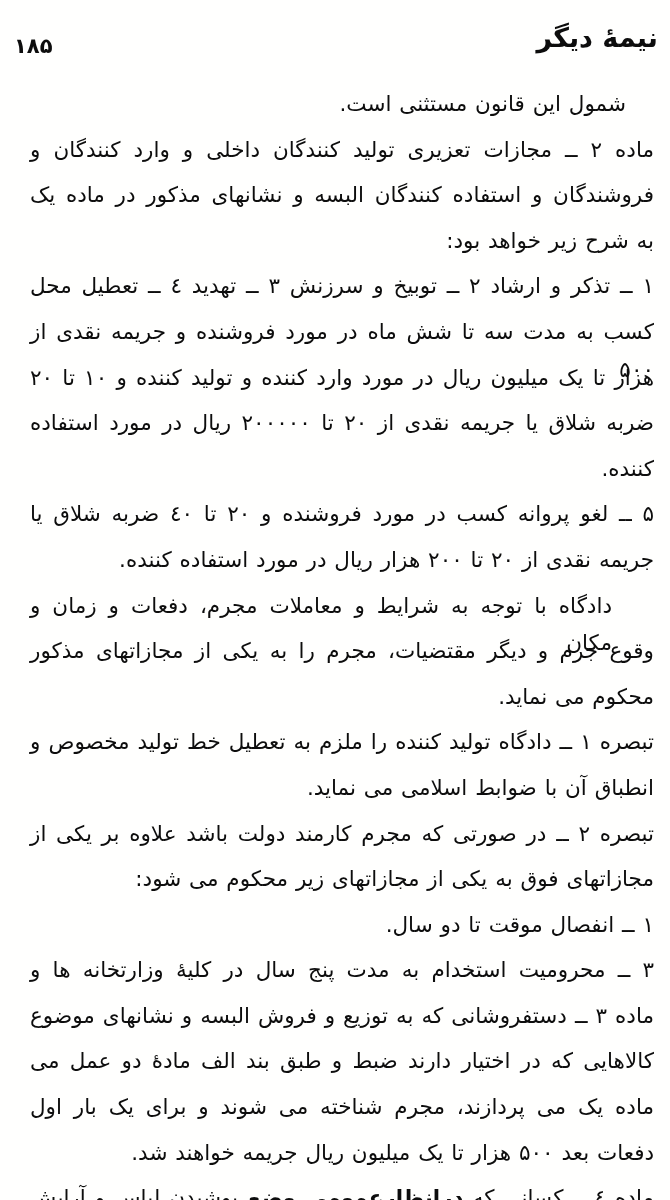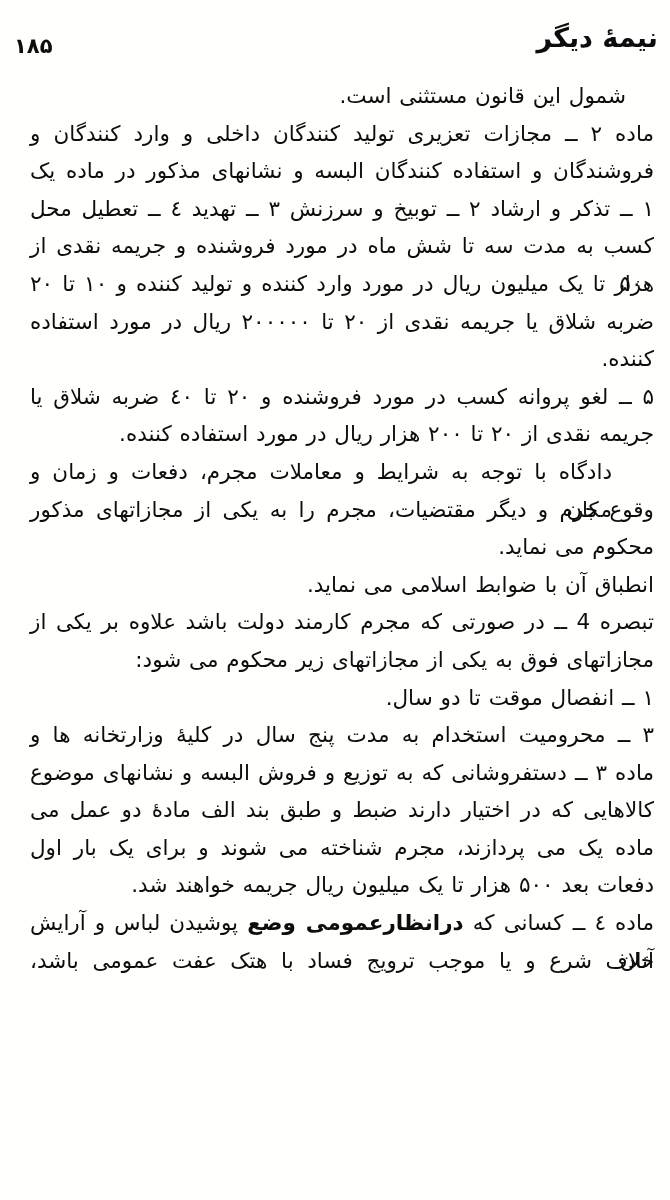--- a/index.html
+++ b/index.html
@@ -38,20 +38,21 @@
     right: 16px;
     left: 30px;
   }
   .line {
     font-size: 21.5px;
     line-height: 37.6px;
     height: 37.6px;
     white-space: nowrap;
     word-spacing: 1px;
     direction: rtl;
+    margin-top: 8px;
   }
   .line.justify {
     white-space: normal;
     text-align: justify;
     text-align-last: justify;
   }
   .line.end {
     text-align: right;
   }
   .line b {
@@ -61,32 +62,34 @@
 </head>
 <body>
 
 <div class="page">
   <div class="journal-title">نیمۀ دیگر</div>
   <div class="page-number">۱۸۵</div>
   <div class="body-text">
       <div class="line end" style="padding-right: 28px;">شمول این قانون مستثنی است.</div>
       <div class="line justify">ماده ۲ ــ مجازات تعزیری تولید کنندگان داخلی و وارد کنندگان و</div>
       <div class="line justify">فروشندگان و استفاده کنندگان البسه و نشانهای مذکور در ماده یک</div>
+      <div class="line end">به شرح زیر خواهد بود:</div>
       <div class="line justify">۱ ــ تذکر و ارشاد ۲ ــ توبیخ و سرزنش ۳ ــ تهدید ٤ ــ تعطیل محل</div>
       <div class="line justify">کسب به مدت سه تا شش ماه در مورد فروشنده و جریمه نقدی از ۵۰۰</div>
       <div class="line justify">هزار تا یک میلیون ریال در مورد وارد کننده و تولید کننده و ۱۰ تا ۲۰</div>
       <div class="line justify">ضربه شلاق یا جریمه نقدی از ۲۰ تا ۲۰۰۰۰۰ ریال در مورد استفاده</div>
       <div class="line end">کننده.</div>
       <div class="line justify">۵ ــ لغو پروانه کسب در مورد فروشنده و ۲۰ تا ٤۰ ضربه شلاق یا</div>
       <div class="line end">جریمه نقدی از ۲۰ تا ۲۰۰ هزار ریال در مورد استفاده کننده.</div>
       <div class="line justify" style="padding-right: 42px;">دادگاه با توجه به شرایط و معاملات مجرم، دفعات و زمان و مکان</div>
       <div class="line justify">وقوع جرم و دیگر مقتضیات، مجرم را به یکی از مجازاتهای مذکور</div>
       <div class="line end">محکوم می نماید.</div>
+      <div class="line justify">تبصره ۱ ــ دادگاه تولید کننده را ملزم به تعطیل خط تولید مخصوص و</div>
       <div class="line end">انطباق آن با ضوابط اسلامی می نماید.</div>
-      <div class="line justify">تبصره 4 ــ در صورتی که مجرم کارمند دولت باشد علاوه بر یکی از</div>
+      <div class="line justify">تبصره ۲ ــ در صورتی که مجرم کارمند دولت باشد علاوه بر یکی از</div>
       <div class="line end">مجازاتهای فوق به یکی از مجازاتهای زیر محکوم می شود:</div>
       <div class="line end">۱ ــ انفصال موقت تا دو سال.</div>
       <div class="line justify">۳ ــ محرومیت استخدام به مدت پنج سال در کلیۀ وزارتخانه ها و</div>
       <div class="line justify">ماده ۳ ــ دستفروشانی که به توزیع و فروش البسه و نشانهای موضوع</div>
       <div class="line justify">کالاهایی که در اختیار دارند ضبط و طبق بند الف مادۀ دو عمل می</div>
       <div class="line justify">ماده یک می پردازند، مجرم شناخته می شوند و برای یک بار اول</div>
       <div class="line end">دفعات بعد ۵۰۰ هزار تا یک میلیون ریال جریمه خواهند شد.</div>
       <div class="line justify">ماده ٤ ــ کسانی که <b>درانظارعمومی وضع</b> پوشیدن لباس و آرایش آنان</div>
       <div class="line justify">خلاف شرع و یا موجب ترویج فساد با هتک عفت عمومی باشد،</div>
     </div>

